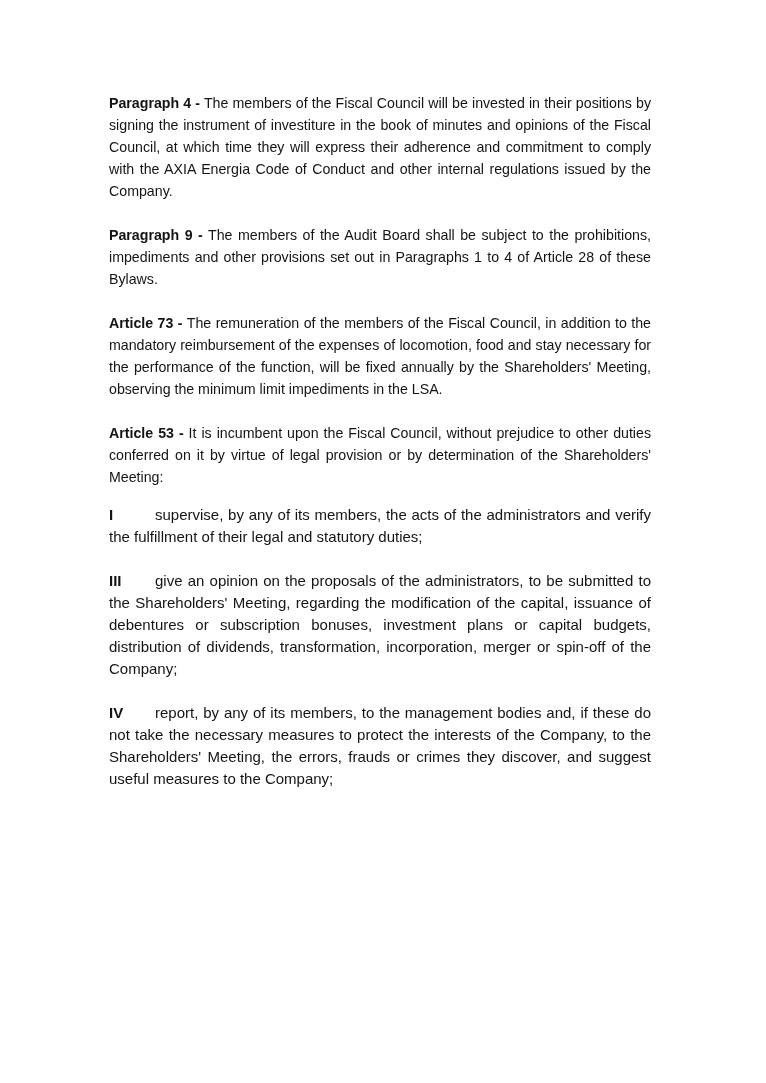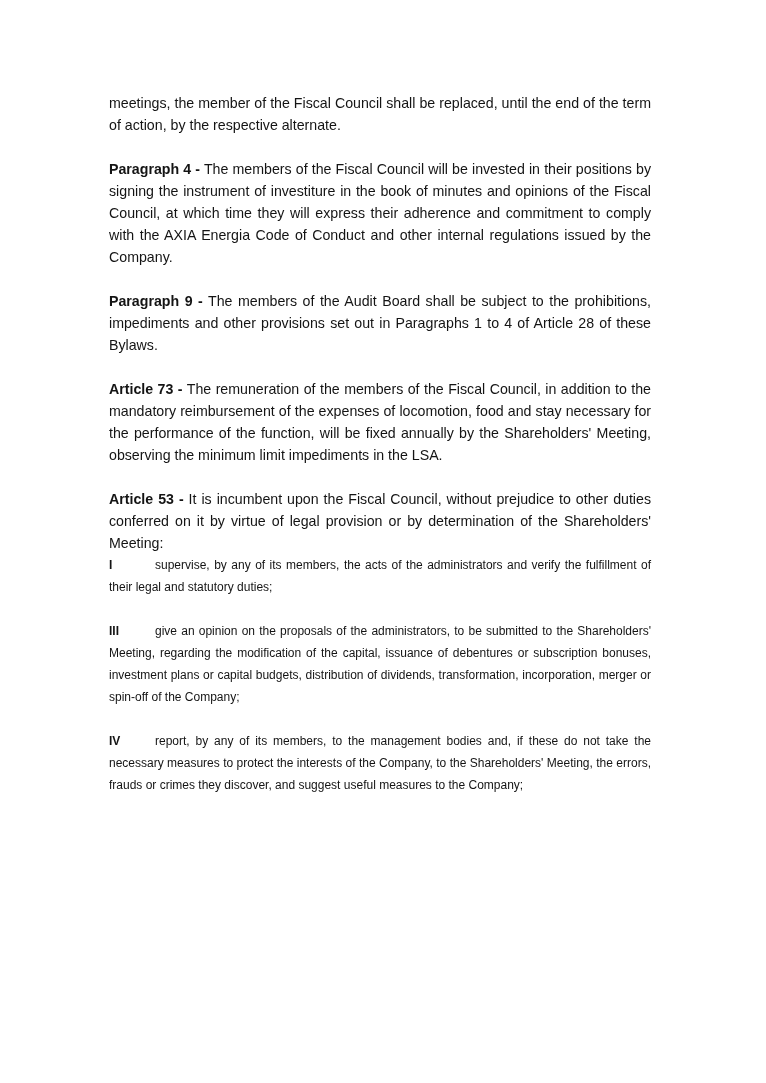--- a/index.html
+++ b/index.html
@@ -21,45 +21,42 @@
       top: 92px;
       width: 542px;
     }
     .para {
       font-size: 14.2px;
       line-height: 22px;
       text-align: justify;
       margin: 0 0 22px 0;
     }
     .para.tight {
-      margin-bottom: 0;
+      margin-bottom: 16px;
     }
     .lead {
       font-weight: bold;
     }
     .item {
-      font-size: 12px;
+      font-size: 15px;
       line-height: 22px;
       text-align: justify;
       margin: 0 0 22px 0;
     }
     .item .num {
       font-weight: bold;
       display: inline-block;
       width: 46px;
     }
   </style>
 </head>
 <body>
 
 <div class="page">
 
-  <p class="para">
-    <span>meetings, the member of the Fiscal Council shall be replaced, until the end of the term of action, by the respective alternate.</span>
-  </p>
 
   <p class="para">
     <span class="lead">Paragraph 4 -</span><span> The members of the Fiscal Council will be invested in their positions by signing the instrument of investiture in the book of minutes and opinions of the Fiscal Council, at which time they will express their adherence and commitment to comply with the AXIA Energia Code of Conduct and other internal regulations issued by the Company.</span>
   </p>
 
   <p class="para">
     <span class="lead">Paragraph 9 -</span><span> The members of the Audit Board shall be subject to the prohibitions, impediments and other provisions set out in Paragraphs 1 to 4 of Article 28 of these Bylaws.</span>
   </p>
 
   <p class="para">

